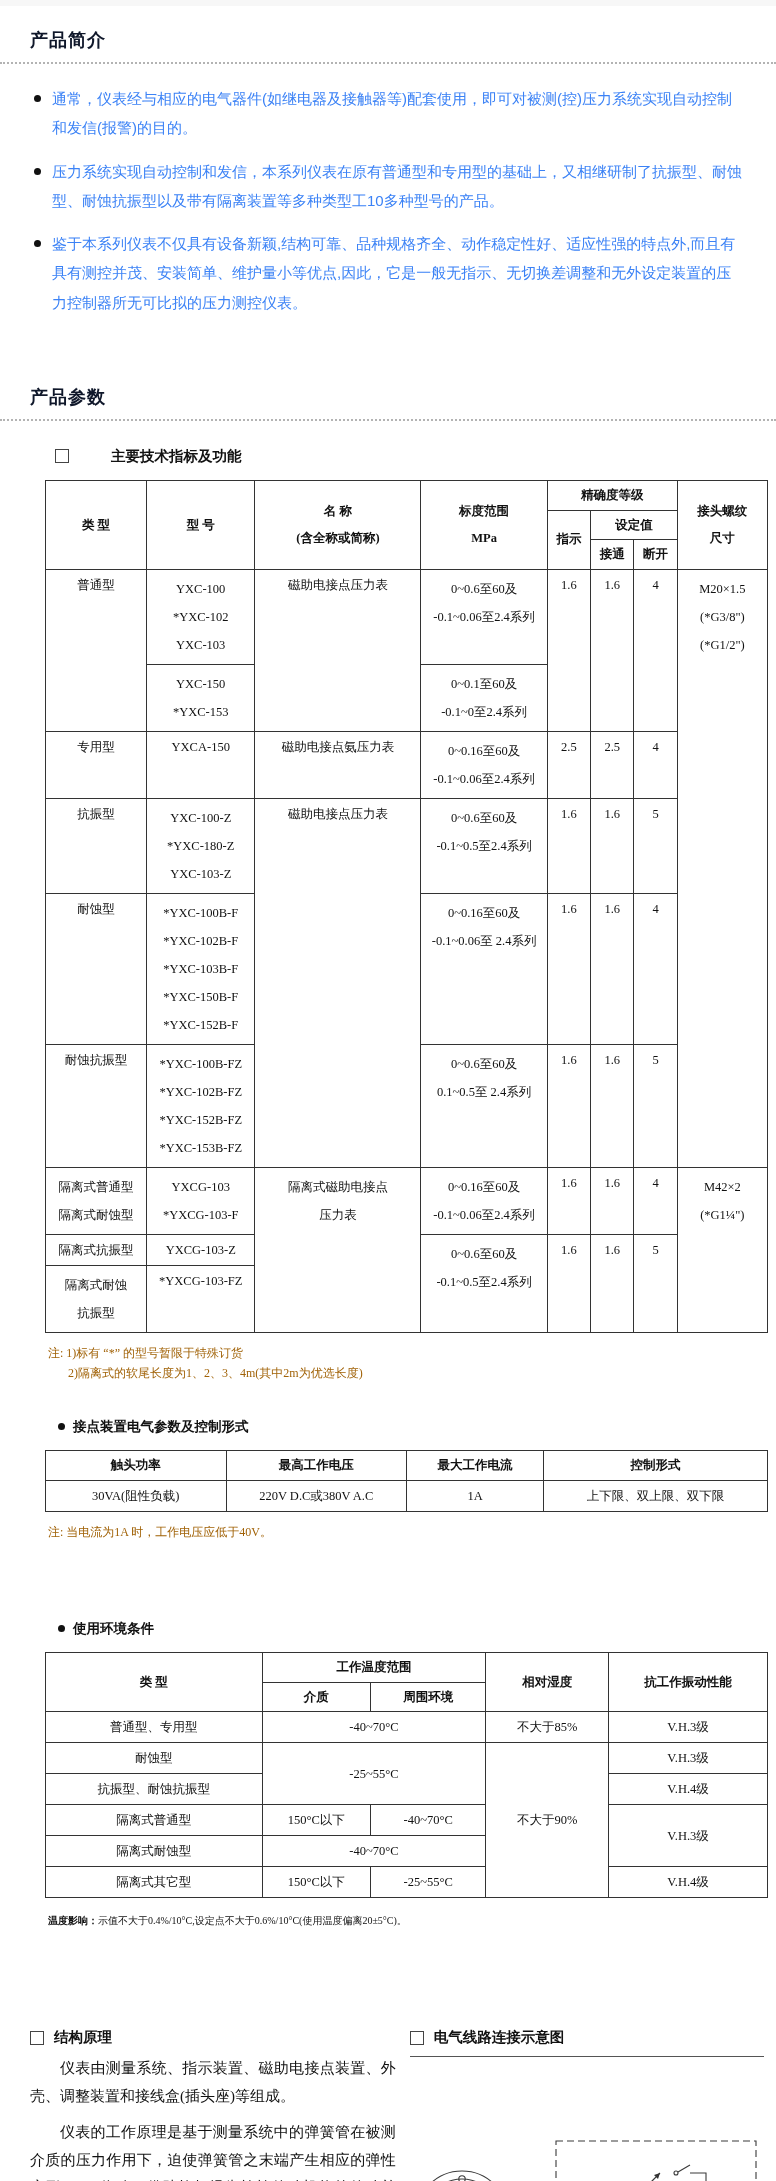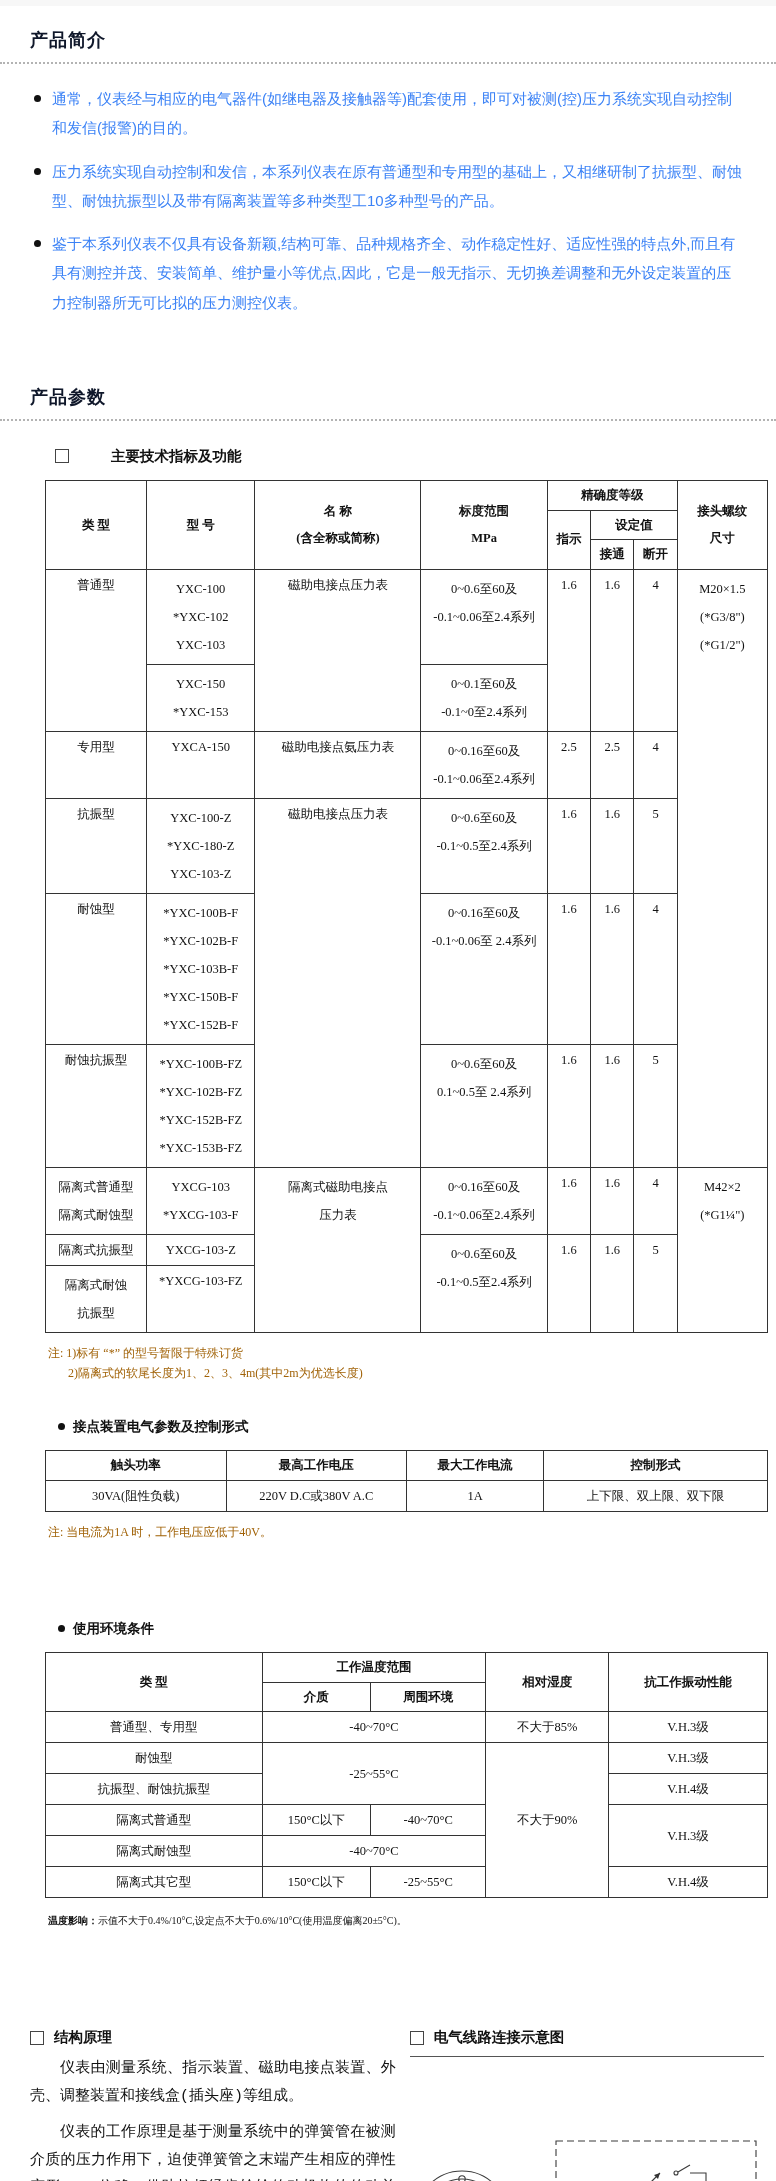--- a/index.html
+++ b/index.html
@@ -26,21 +26,21 @@
   table.mid td{vertical-align:middle;}
   .note{font-family:"Liberation Serif","DejaVu Serif",serif;font-size:12px;color:#a16207;margin:10px 0 0 48px;line-height:1.7;}
   .note .ind{margin-left:20px;}
   .temp-note{font-family:"Liberation Serif","DejaVu Serif",serif;font-size:10px;margin:16px 0 14px 48px;color:#111;}
   .temp-note b{font-weight:bold;}
   .gap-env{height:62px;}
   
   .two-col{display:flex;margin-top:100px;}
   .col-left{width:51%;padding-left:30px;box-sizing:border-box;}
   .col-right{width:49%;padding:0 12px 0 14px;box-sizing:border-box;}
-  .body-serif{font-family:Liberation Mono, monospace;font-size:15px;line-height:1.85;text-align:justify;text-indent:2em;margin:8px 0 0 0;color:#111;}
+  .body-serif{font-family:Liberation Serif, serif;font-size:15px;line-height:1.85;text-align:justify;text-indent:2em;margin:8px 0 0 0;color:#111;}
   .underlined{border-bottom:1.5px solid #555;padding-bottom:9px;}
   .sh-plain{margin:0 0 4px 0;}
   svg.circuit{display:block;margin-top:78px;}
   svg .ln{stroke:#3a3a3a;stroke-width:1.1;fill:none;}
   svg .thick{stroke-width:2.2;}
   svg .dash{stroke-dasharray:7 4;}
   svg text{font-family:"Liberation Serif","DejaVu Serif",serif;fill:#222;}
   .mt46{margin-top:46px;}
 </style>
 </head>

